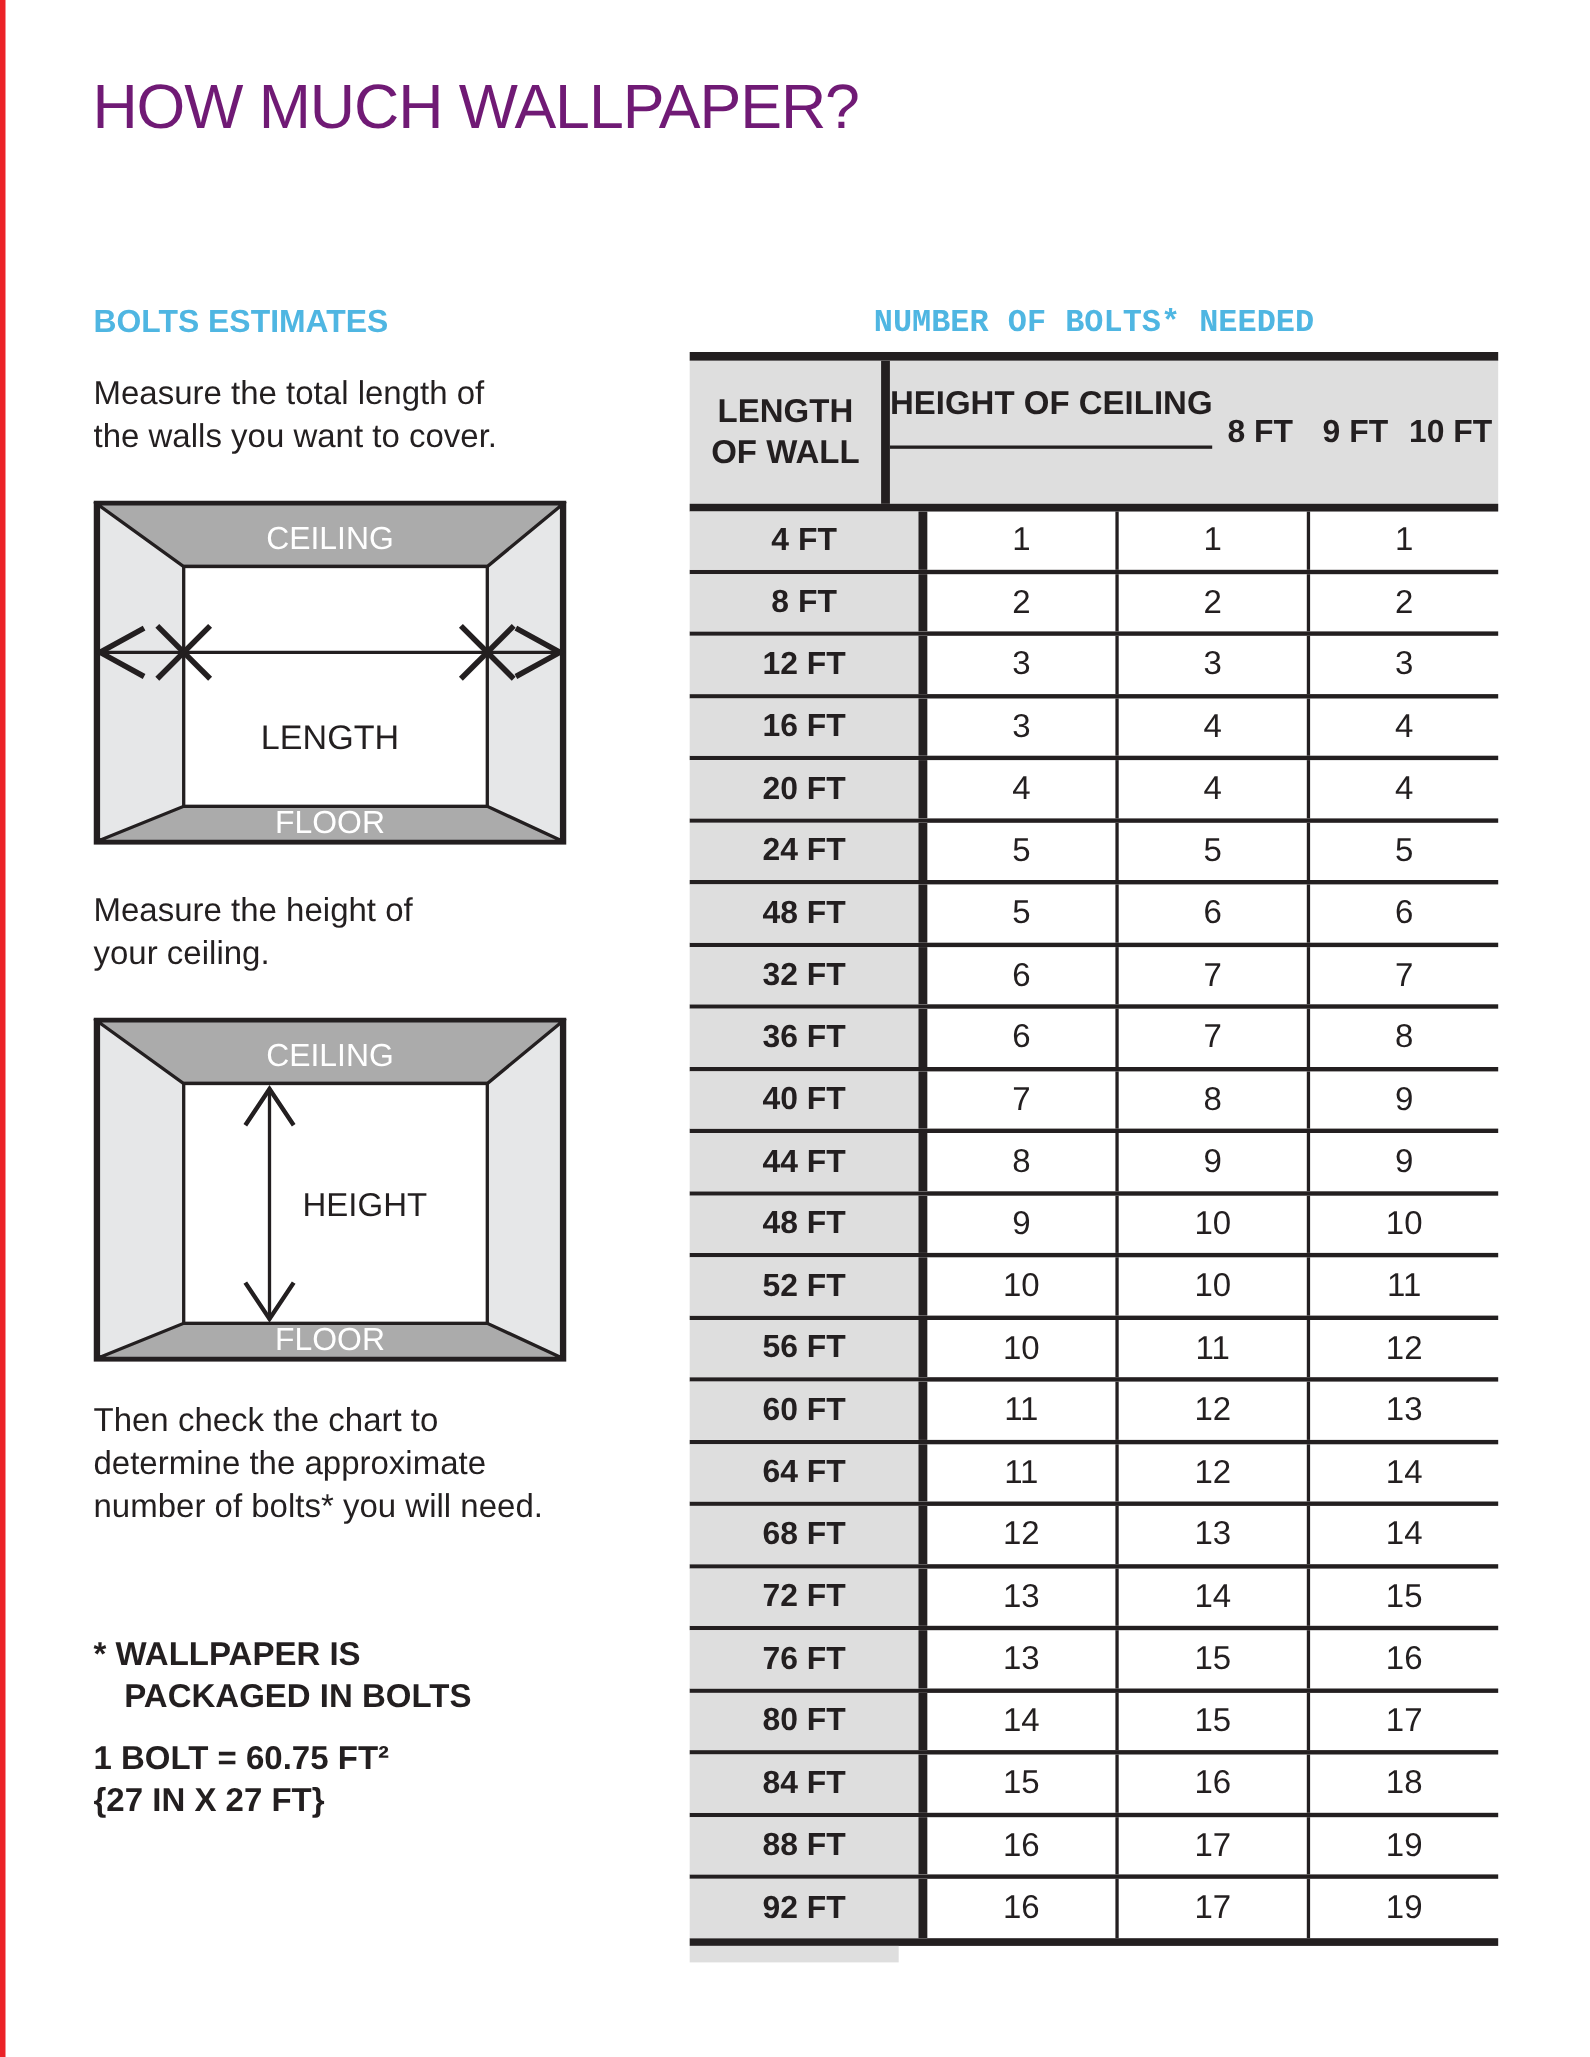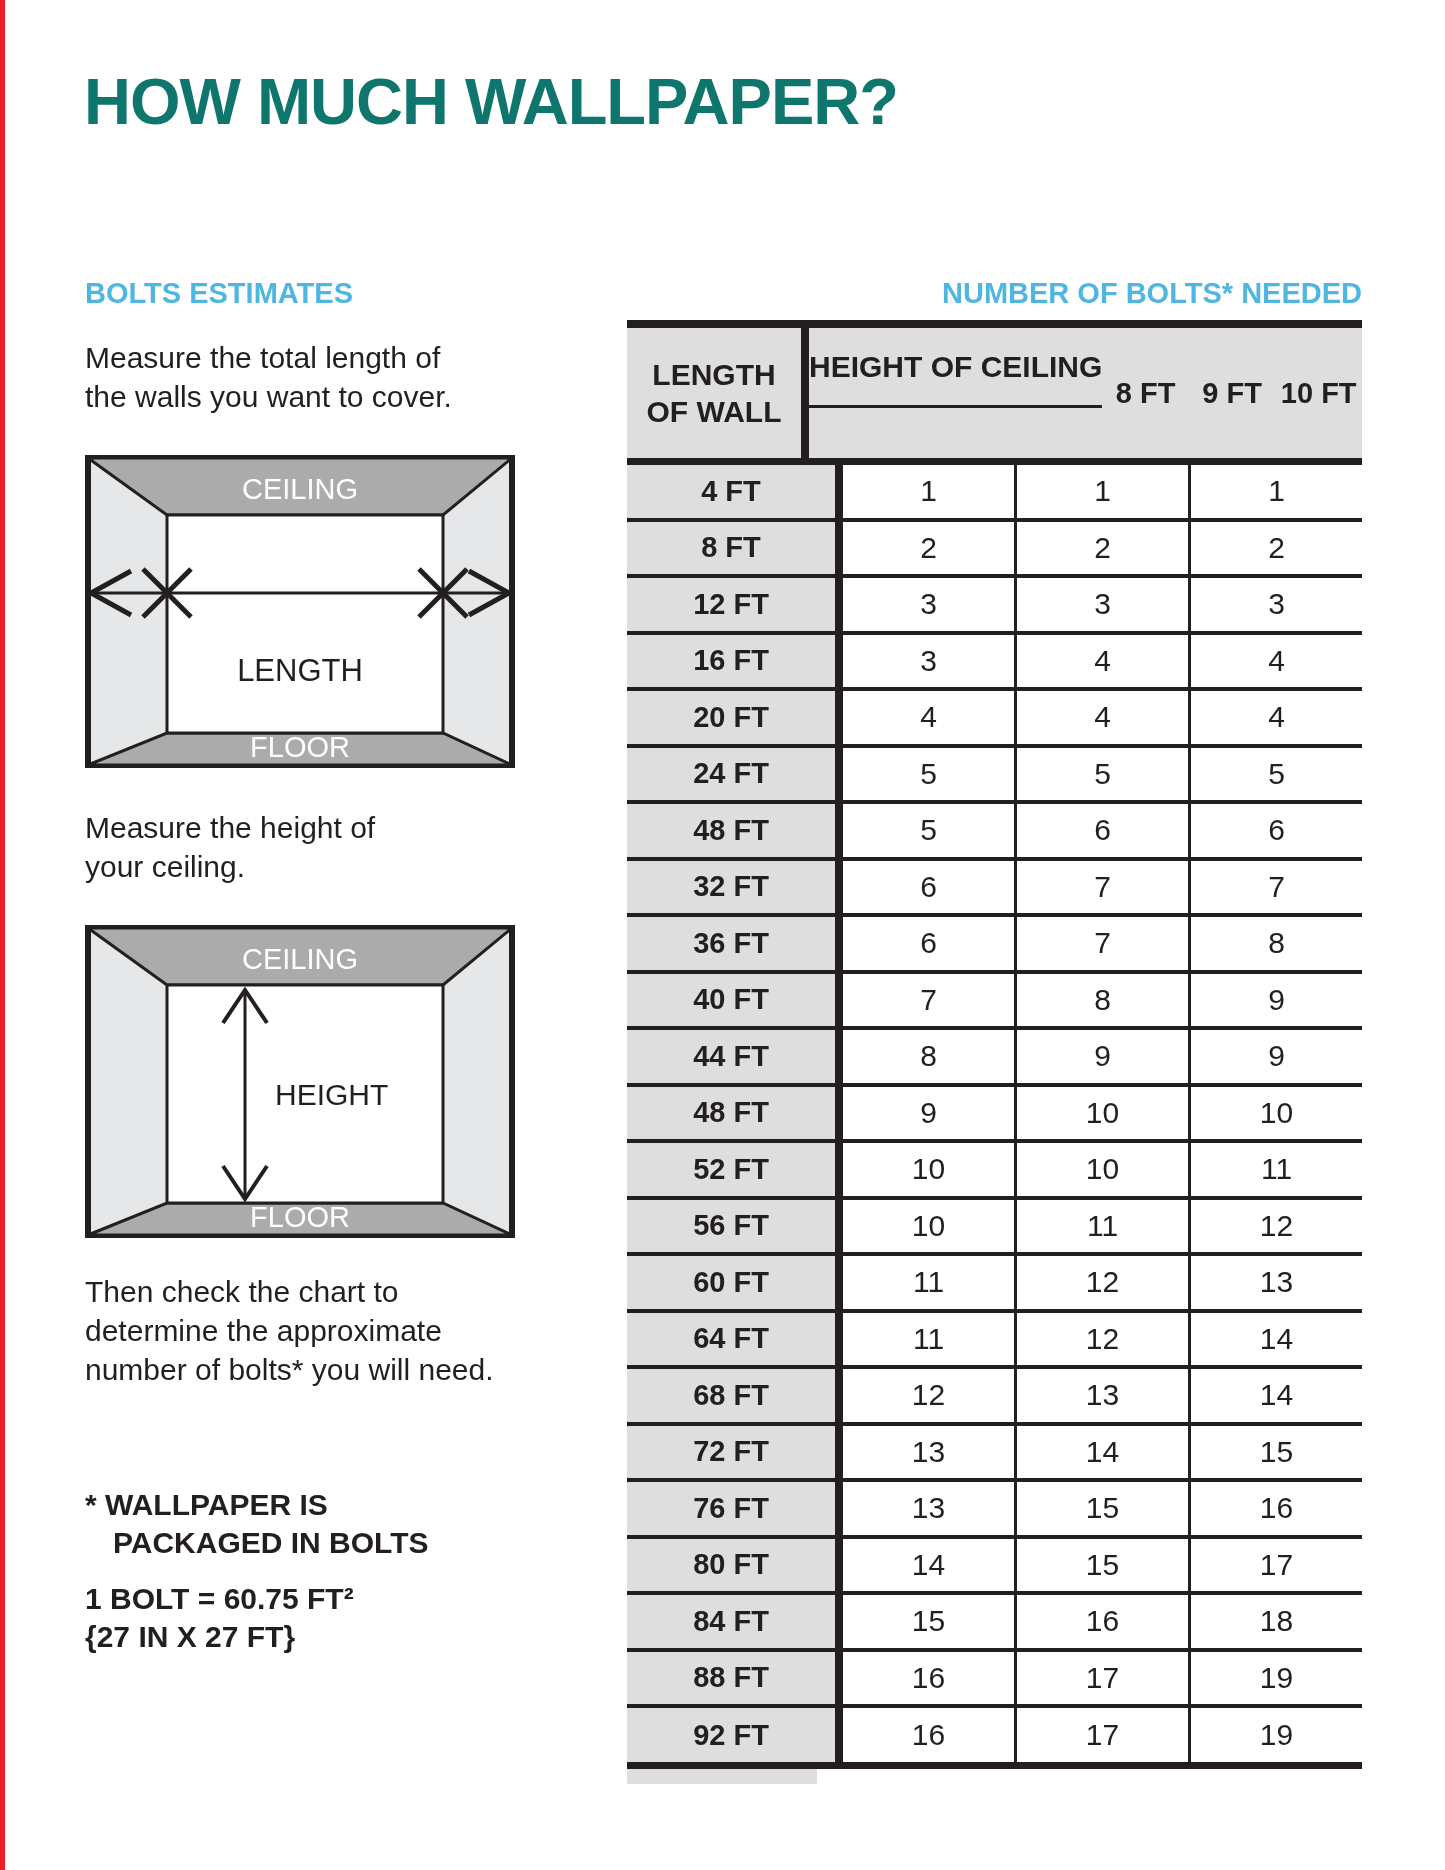--- a/index.html
+++ b/index.html
@@ -1,26 +1,26 @@
 <!DOCTYPE html>
 <html><head>
 <meta charset="utf-8">
 <style>
   html,body{margin:0;padding:0;background:#888;}
   .page{position:relative;width:1445px;height:1870px;background:#ffffff;
         font-family:"Liberation Sans",sans-serif;color:#231f20;overflow:hidden;}
   .red-stripe{position:absolute;left:0;top:0;width:5px;height:1870px;background:#ec2227;}
 
-  .title{position:absolute;left:84px;top:64px;margin:0;font-size:65px;font-weight:bold;
-         color:#0f766e;letter-spacing:-1px;white-space:nowrap;}
+  .title{position:absolute;left:84px;top:64px;margin:0;font-size:57px;font-weight:normal;
+         color:#701a75;letter-spacing:-1px;white-space:nowrap;}
 
   .sec-heading{position:absolute;margin:0;font-size:29px;font-weight:bold;color:#4fb6e2;
                letter-spacing:0;white-space:nowrap;}
   .room-heading{left:85px;top:277px;}
-  .bolts-heading{left:627px;top:277px;width:735px;text-align:right;}
+  .bolts-heading{left:627px;top:277px;width:735px;text-align:center;font-family:Liberation Mono, monospace;}
 
   .para{position:absolute;left:85px;margin:0;font-size:30px;line-height:39px;font-weight:400;}
   .para div{white-space:nowrap;}
   .p1{top:338px;}
   .p2{top:808px;}
   .p3{top:1272px;}
   .footnote{position:absolute;left:85px;top:1486px;margin:0;font-size:30px;font-weight:bold;line-height:38px;}
   .footnote .indent{margin-left:28px;}
   .boltinfo{position:absolute;left:85px;top:1580px;margin:0;font-size:30px;font-weight:bold;line-height:38px;}
 

